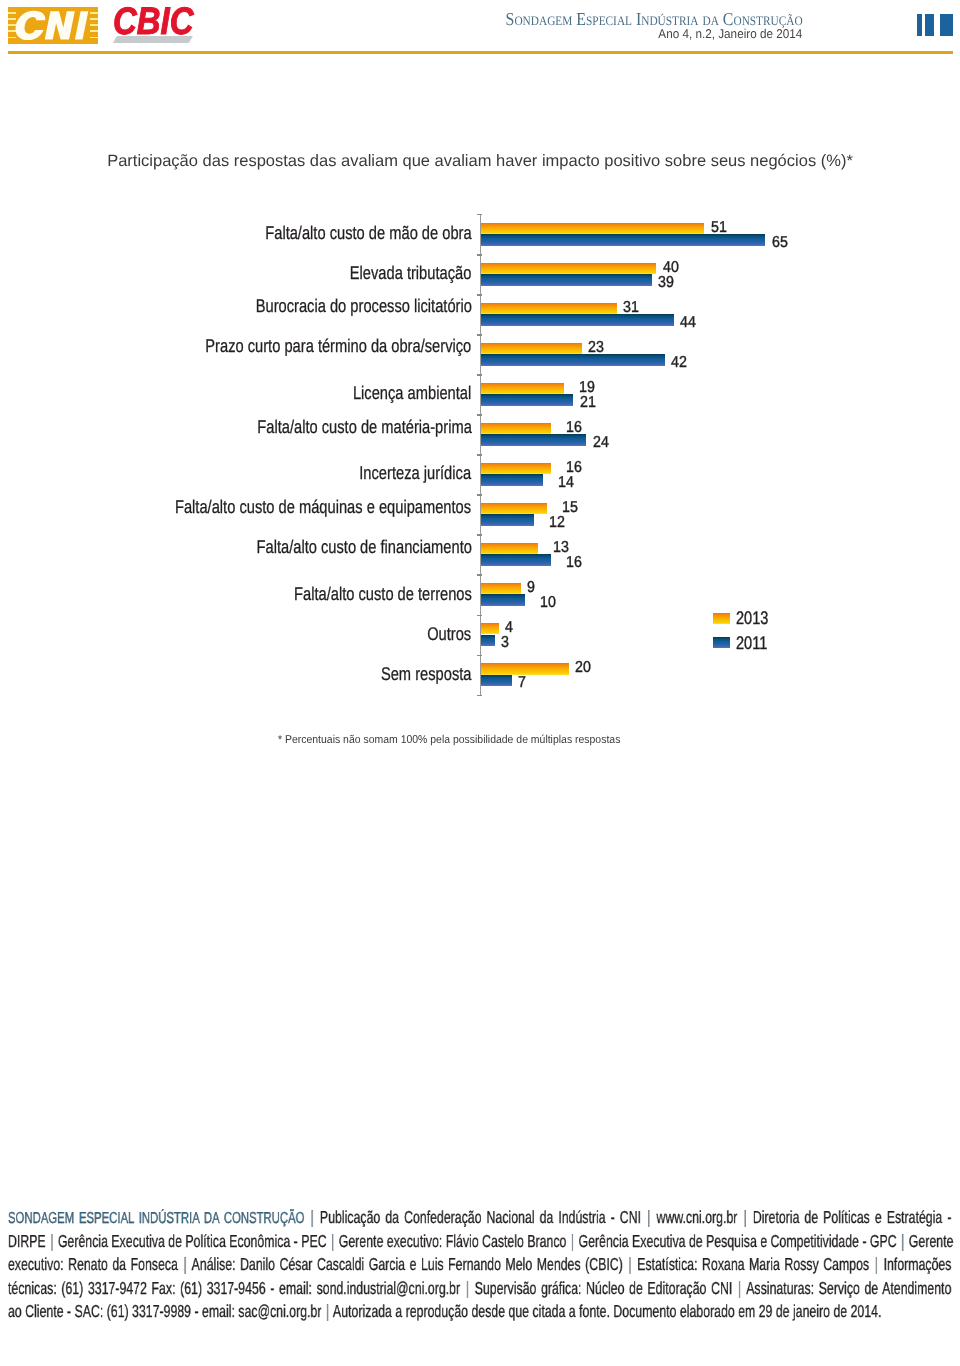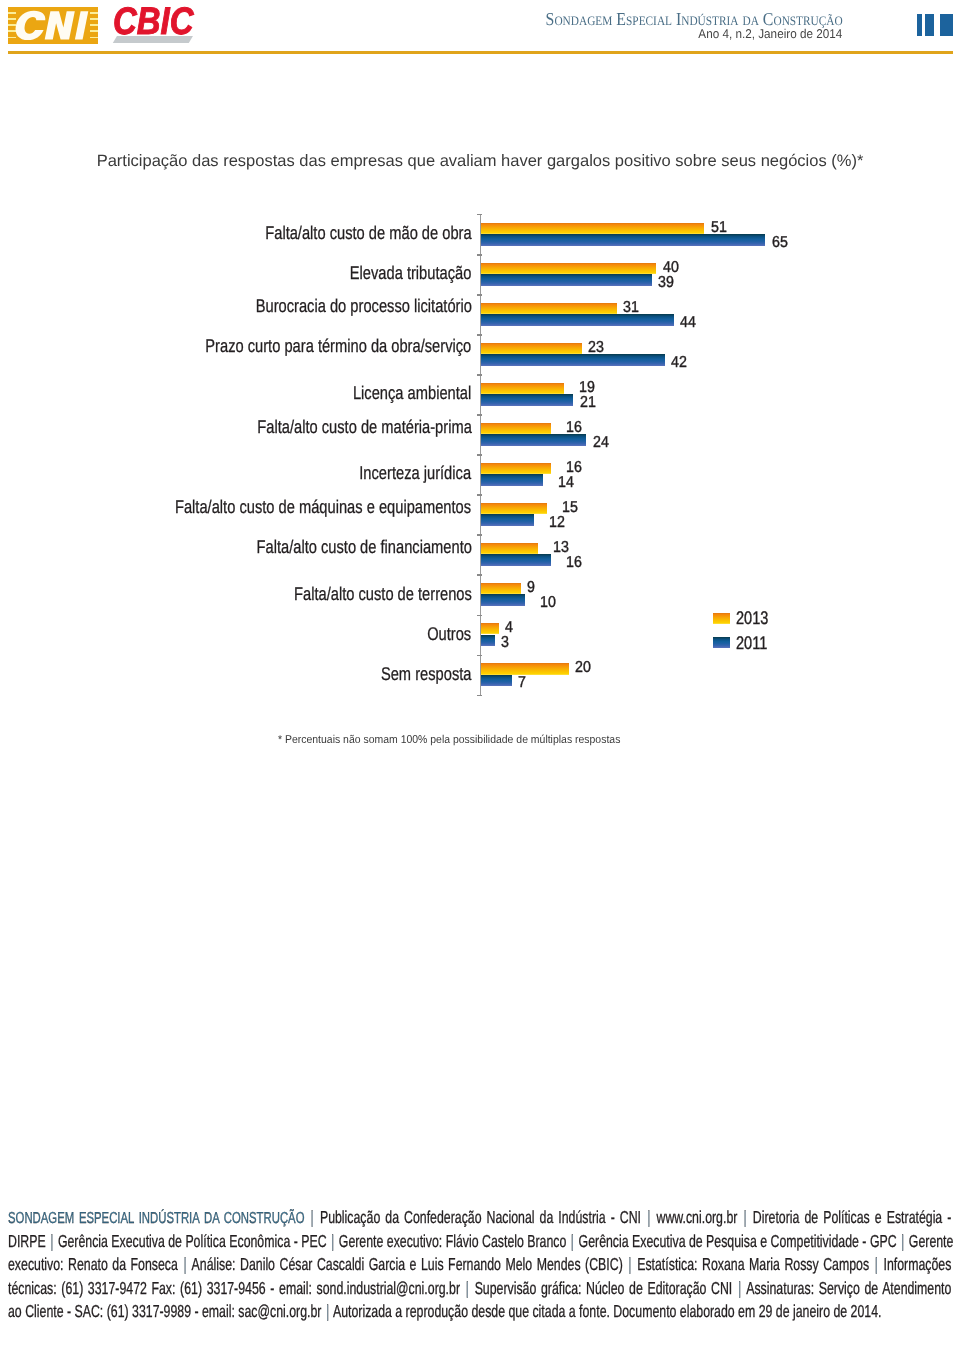--- a/index.html
+++ b/index.html
@@ -1,19 +1,19 @@
 <!DOCTYPE html>
 <html><head>
 <meta charset="utf-8">
 <style>
   html,body{margin:0;padding:0;}
   body{width:960px;height:1366px;background:#ffffff;
        font-family:"Liberation Sans",sans-serif;position:relative;overflow:hidden;
        -webkit-font-smoothing:antialiased;text-rendering:geometricPrecision;}
-  .page{position:absolute;left:0;top:0;width:860px;height:1366px;will-change:transform;padding-left:40px;}
+  .page{position:absolute;left:0;top:0;width:860px;height:1366px;will-change:transform;}
 
   
   #cni-logo{position:absolute;left:8px;top:6.5px;width:90px;height:37px;background:#EBA612;}
   #cni-logo .stripes-l,#cni-logo .stripes-r{position:absolute;top:0;height:37px;width:8.2px;}
   #cni-logo .stripes-l{left:0;}
   #cni-logo .stripes-r{right:0;}
   #cni-logo .stripe{position:absolute;height:1.8px;width:8.2px;background:#FBEE9A;}
   #cni-text{position:absolute;left:0;top:0;width:90px;height:37px;overflow:visible;}
 
   #cbic-logo{position:absolute;left:110px;top:2px;width:90px;height:42px;}
@@ -121,21 +121,21 @@
 
   <div id="pub-title">Sondagem Especial Indústria da Construção</div>
   <div id="pub-issue">Ano 4, n.2, Janeiro de 2014</div>
   <div id="pub-marks">
     <i style="left:0;width:5.1px"></i>
       <i style="left:8.4px;width:8.4px"></i>
       <i style="left:22.6px;width:13.8px"></i>
   </div>
   <div id="rule-top"></div>
 
-  <div id="chart-subtitle">Participação das respostas das empresas que avaliam haver gargalos positivo sobre seus negócios (%)*</div>
+  <div id="chart-subtitle">Participação das respostas das avaliam que avaliam haver impacto positivo sobre seus negócios (%)*</div>
 
   <div id="chart">
       <div id="axis" style="top: 214.3px; height: 480.24px;"></div>
       <div class="tick" style="top: 214.3px;"></div>
       <div class="tick" style="top: 254.32px;"></div>
       <div class="tick" style="top: 294.34px;"></div>
       <div class="tick" style="top: 334.36px;"></div>
       <div class="tick" style="top: 374.38px;"></div>
       <div class="tick" style="top: 414.4px;"></div>
       <div class="tick" style="top: 454.42px;"></div>

